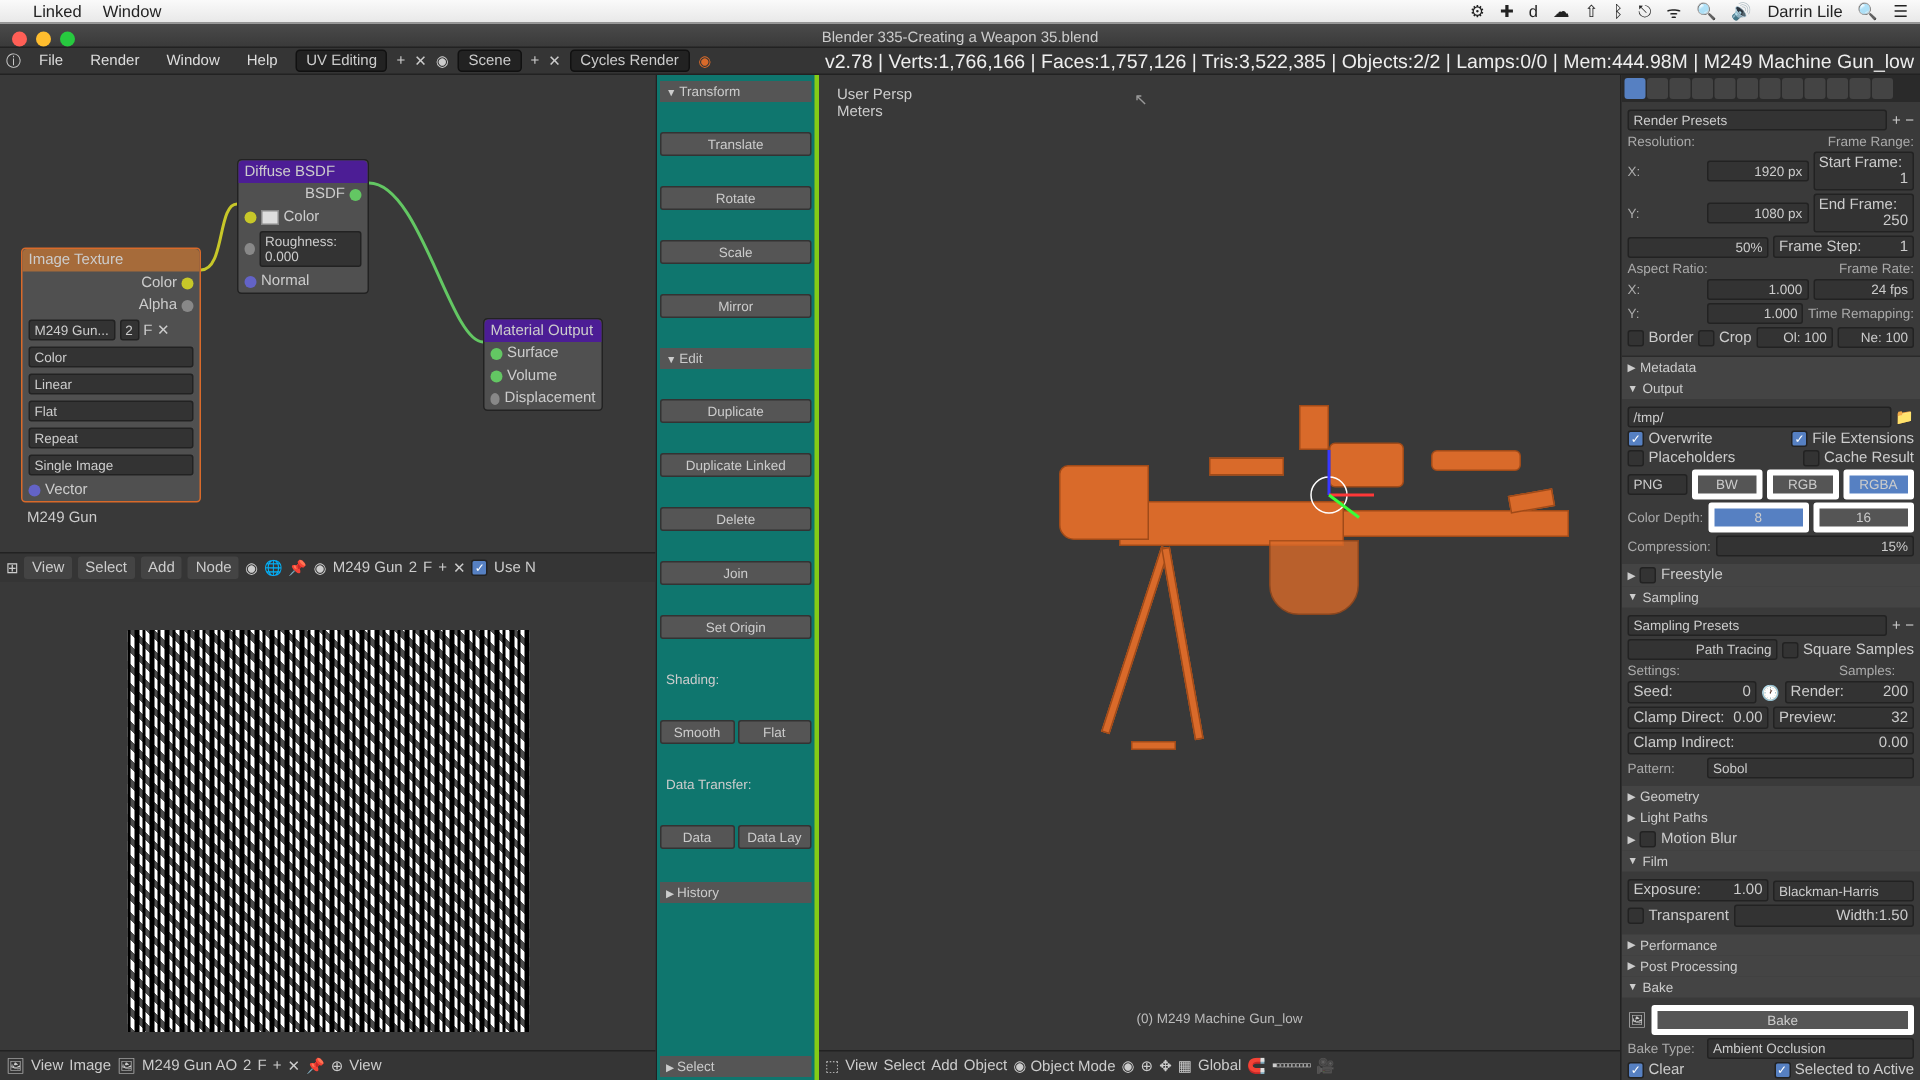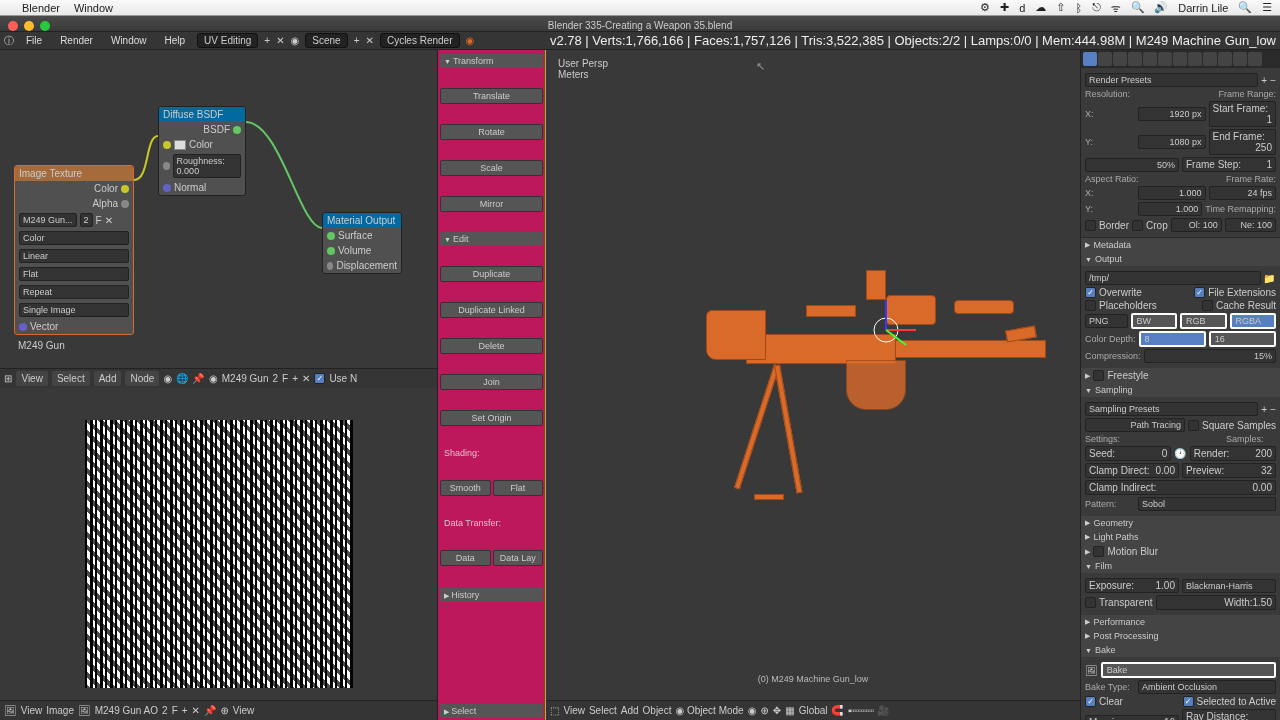--- a/index.html
+++ b/index.html
@@ -13,70 +13,70 @@
 .titlebar .traffic{position:absolute;left:8px;display:flex;gap:6px}
 .titlebar .dot{width:10px;height:10px;border-radius:50%}
 .info-header{height:18px;background:#353535;display:flex;align-items:center;padding:0 4px;gap:6px;border-bottom:1px solid #222}
 .info-header .menu-item{padding:2px 6px;color:#ddd}
 .info-header .dropdown{background:#222;border:1px solid #111;padding:1px 6px;border-radius:3px}
 .info-header .stats{margin-left:auto;color:#eee;font-size:13px}
 .main{display:flex;height:670px}
 .left-col{width:438px;display:flex;flex-direction:column;border-right:1px solid #222}
 .node-editor{height:338px;background:#393939;position:relative;overflow:hidden}
 .node{position:absolute;background:#505050;border:1px solid #222;border-radius:3px;font-size:9px}
-.node-header{background:#0369a1;padding:2px 4px;border-radius:3px 3px 0 0}
+.node-header{background:#4c1d95;padding:2px 4px;border-radius:3px 3px 0 0}
 .node-row{padding:2px 4px;display:flex;align-items:center;gap:3px}
 .node-select{background:#333;border:1px solid #222;padding:1px 3px;border-radius:2px;font-size:9px}
 .socket{width:8px;height:8px;border-radius:50%;background:#888}
 .socket.col{background:#c7c729}
 .socket.sh{background:#63c763}
 .ne-header{position:absolute;bottom:0;height:20px;width:100%;background:#353535;display:flex;align-items:center;gap:4px;padding:0 4px;border-top:1px solid #222}
 .ne-header .btn{padding:2px 5px;background:#444;border-radius:2px}
 .uv-editor{flex:1;background:#393939;position:relative;display:flex;align-items:center;justify-content:center}
 .uv-img{width:268px;height:268px;background:#fff;position:relative;overflow:hidden}
 .uv-noise{position:absolute;inset:0;background:repeating-linear-gradient(90deg,#000 0 2px,#fff 2px 5px,#000 5px 8px,#fff 8px 10px),repeating-linear-gradient(0deg,#000 0 3px,transparent 3px 7px,#000 7px 9px,transparent 9px 14px);mix-blend-mode:multiply}
 .uv-noise2{position:absolute;inset:0;background:repeating-linear-gradient(45deg,rgba(0,0,0,.7) 0 4px,rgba(255,255,255,.2) 4px 9px)}
 .uv-header{position:absolute;bottom:0;height:20px;width:100%;background:#353535;display:flex;align-items:center;gap:4px;padding:0 4px;border-top:1px solid #222}
 .mid-col{flex:1;display:flex;position:relative}
-.toolshelf{width:108px;background:#be185d;border-right:1px solid #84cc16;padding:2px}
+.toolshelf{width:108px;background:#0f766e;border-right:3px solid #84cc16;padding:2px}
 .ts-header{background:#555;padding:2px 4px;font-size:9px;margin-top:2px}
 .ts-btn{background:#555;border:1px solid #333;padding:2px 4px;margin:20px 0;font-size:9px;text-align:center;border-radius:2px}
 .ts-btn-row{display:flex;gap:2px}
 .ts-btn-row .ts-btn{flex:1}
 .viewport{flex:1;background:#393939;position:relative}
 .vp-info{position:absolute;top:8px;left:12px;font-size:9px;color:#ccc}
 .vp-header{position:absolute;bottom:0;height:20px;width:100%;background:#353535;display:flex;align-items:center;gap:4px;padding:0 4px;border-top:1px solid #222}
 .weapon{position:absolute;top:200px;left:120px;width:370px;height:280px}
 .gun-body{position:absolute;background:#d96a2a;border:1px solid #a04a18}
 .props{width:200px;background:#3a3a3a;border-left:1px solid #222;overflow-y:auto}
 .props-tabs{height:18px;background:#2a2a2a;display:flex;gap:1px;padding:2px}
 .props-tab{width:14px;height:14px;background:#444;border-radius:2px}
 .props-tab.active{background:#5680c2}
 .p-panel{border-bottom:1px solid #2a2a2a}
 .p-header{background:#444;padding:2px 4px;font-size:9px;display:flex;align-items:center;gap:3px}
 .p-body{padding:3px 4px}
 .p-row{display:flex;align-items:center;gap:3px;margin:2px 0}
 .p-label{font-size:9px;color:#aaa;min-width:50px}
 .p-field{background:#333;border:1px solid #222;padding:1px 3px;border-radius:2px;font-size:9px;flex:1;text-align:right}
-.p-btn{background:#555;border:2px solid #ffffff;padding:1px 4px;border-radius:2px;font-size:9px;flex:1;}
+.p-btn{background:#555;border:4px solid #ffffff;padding:1px 4px;border-radius:2px;font-size:9px;flex:1;text-align:center}
 .p-btn.active{background:#5680c2}
 .chk{width:11px;height:11px;background:#333;border:1px solid #222;border-radius:2px;display:inline-block}
 .chk.on{background:#5680c2}
 .chk.on::after{content:"✓";font-size:8px;color:#fff;display:block;text-align:center;line-height:9px}
 .arrow::before{content:"▼ ";font-size:7px}
 .arrow.collapsed::before{content:"▶ "}
 svg.wire{position:absolute;pointer-events:none}
 </style>
 </head>
 <body>
 
 <div class="mac-menubar">
   <div class="left">
     <span></span>
-    <span>Blender</span>
+    <span>Linked</span>
     <span>Window</span>
   </div>
   <div class="right">
     <span>⚙</span>
     <span>✚</span>
     <span>d</span>
     <span>☁</span>
     <span>⇧</span>
     <span>ᛒ</span>
     <span>⎋</span>

